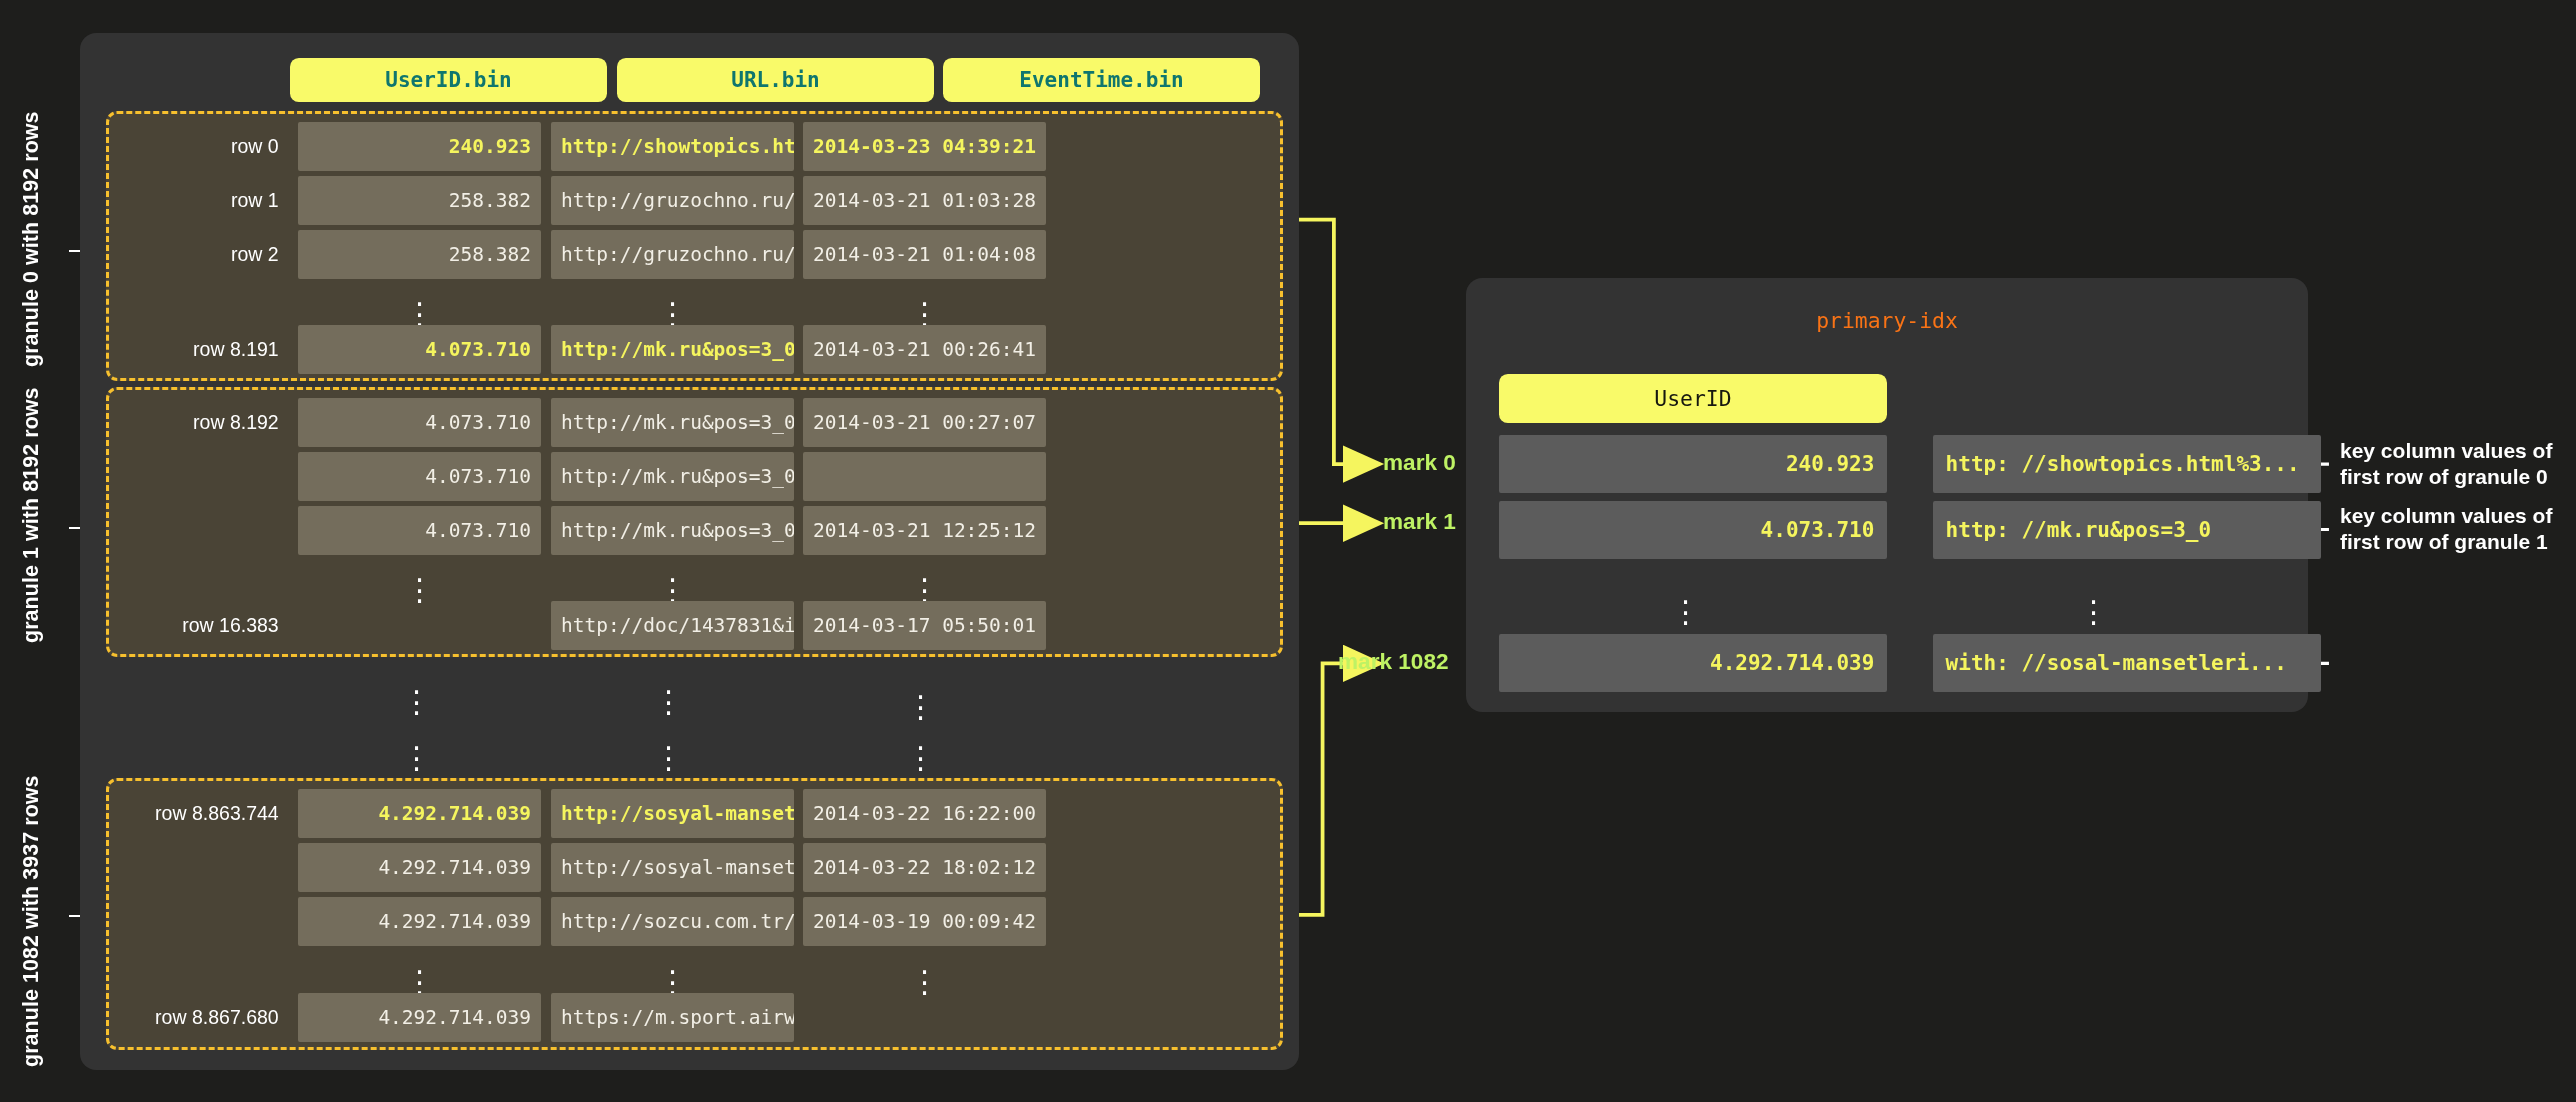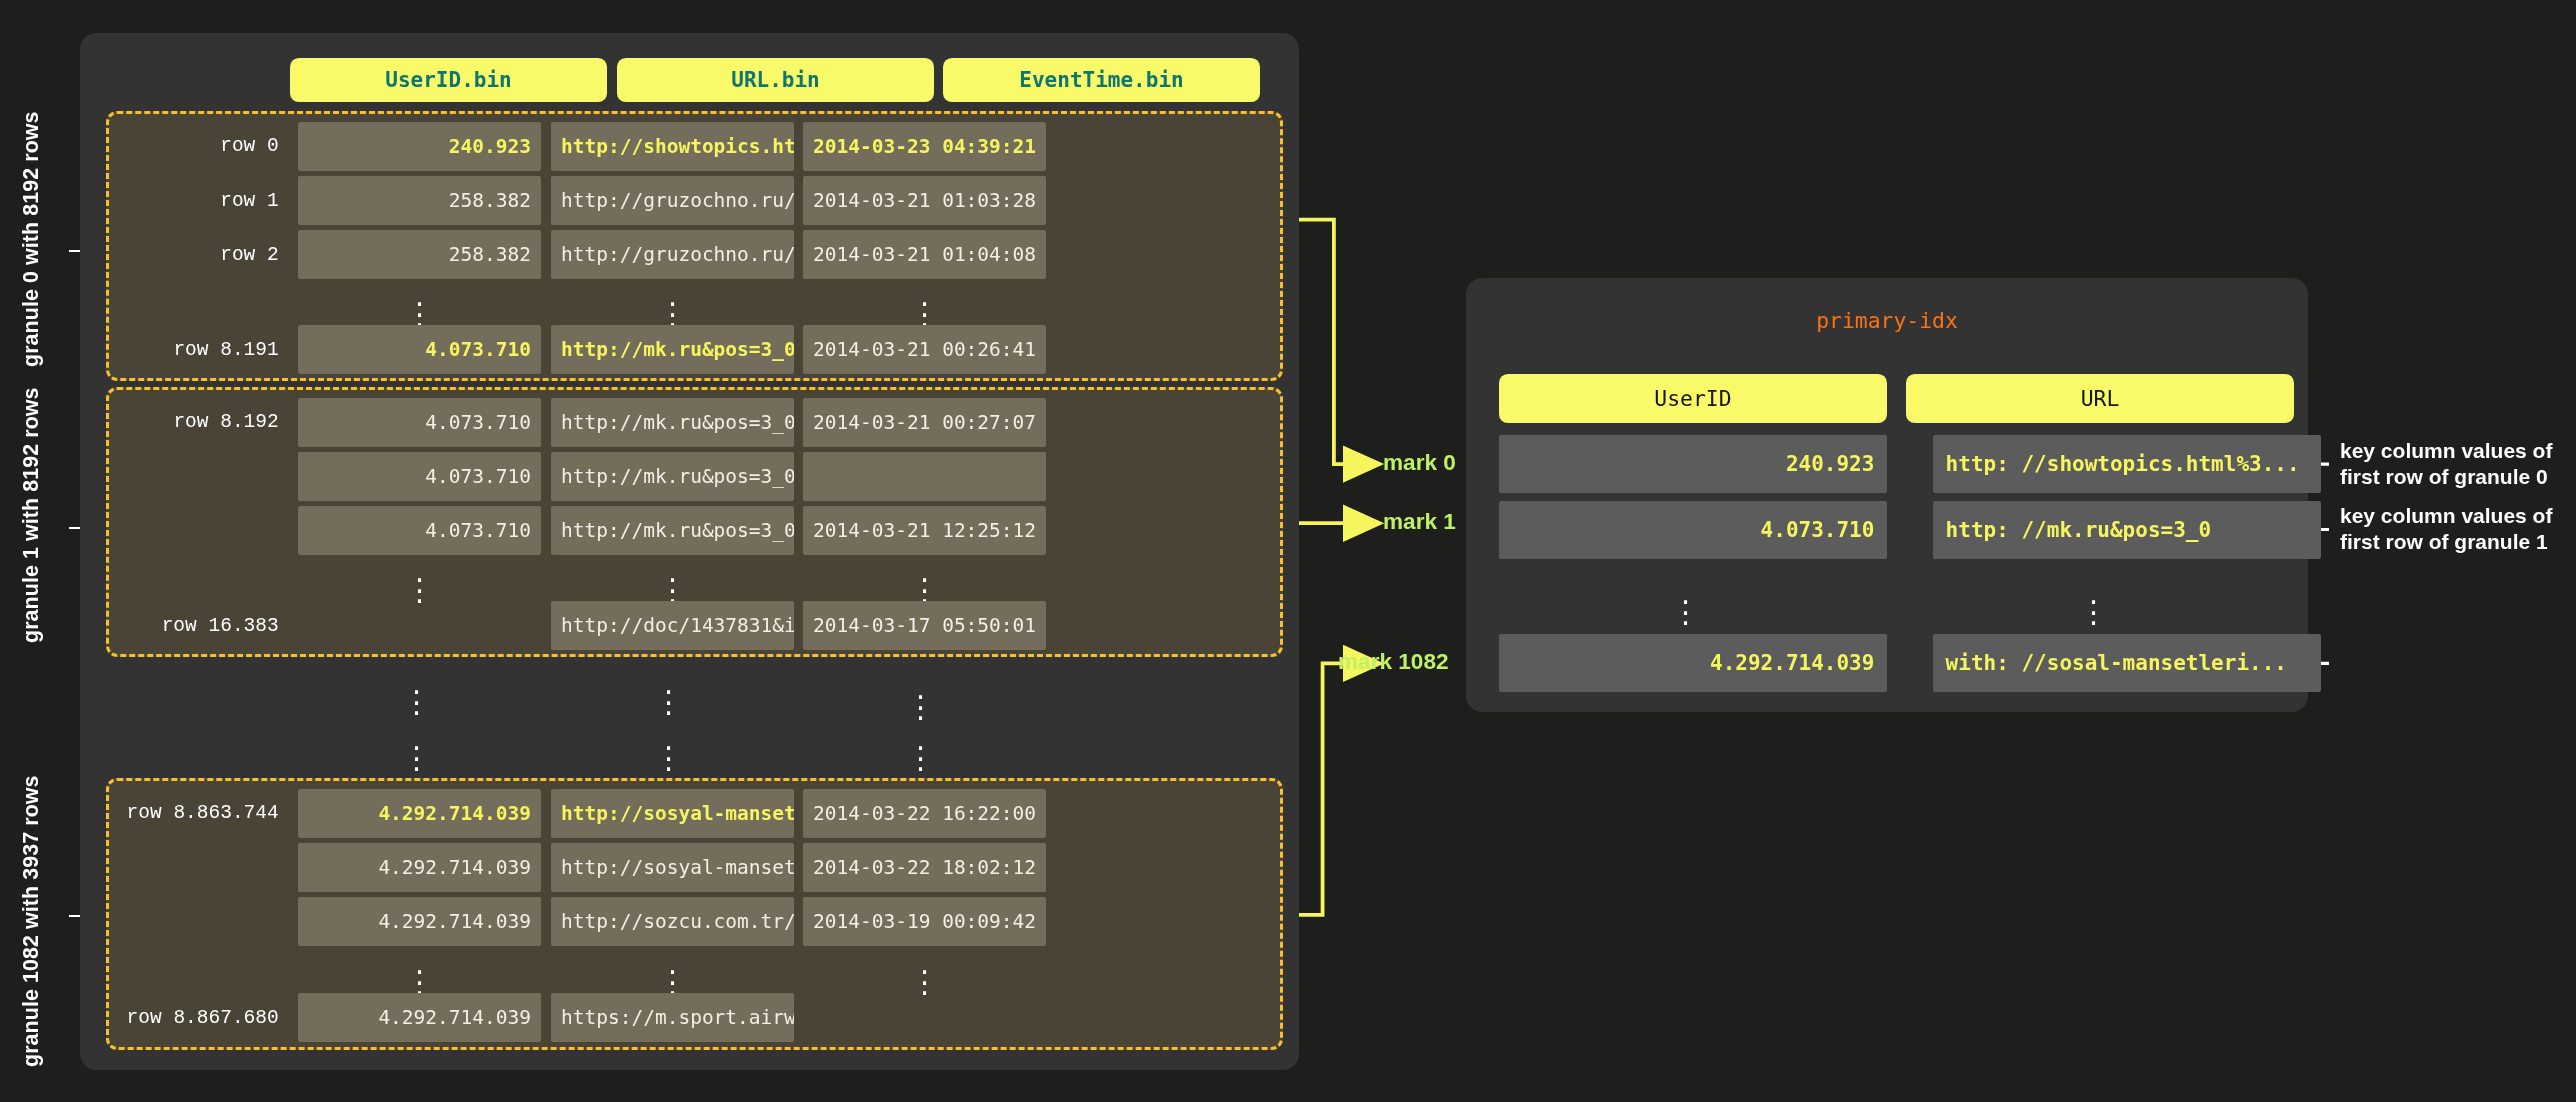--- a/index.html
+++ b/index.html
@@ -49,21 +49,21 @@
     position: absolute;
     background: #4a4436;
     border: 3.1px dashed #f7c02e;
     border-radius: 11.3px;
   }
   .grow { position: absolute; left: 0; right: 0; height: 49px; }
   .rowlabel {
     position: absolute; left: 0; width: 181px; height: 49px;
     display: flex; align-items: center; justify-content: flex-end;
     padding-right: 11.3px;
-    color: #ffffff; font-family: Liberation Mono, monospace; font-size: 19.5px;
+    color: #ffffff; font-family: Liberation Sans, sans-serif; font-size: 19.5px;
   }
   .cell {
     position: absolute; height: 49px; background: #746d5c; border-radius: 1.9px;
     display: flex; align-items: center;
     font-family: "DejaVu Sans Mono", monospace; font-size: 19.5px;
     color: #f2efe6; padding: 0 10px; white-space: nowrap; overflow: hidden;
   }
   .cell.num  { justify-content: flex-end; }
   .cell.txt  { justify-content: flex-start; }
   .cell.hl   { color: #f5f55e; font-weight: 700; }
@@ -338,21 +338,20 @@
   </div>
 
   <div class="mark" style="left:1383px; top:450px;">mark 0</div>
   <div class="mark" style="left:1383px; top:509px;">mark 1</div>
   <div class="mark" style="left:1338px; top:649px;">mark 1082</div>
 
   <div class="idx-panel">
     <div class="idx-title">primary-idx</div>
 
     <div class="idx-head" style="left:33px; width:388px;">UserID</div>
-    <div class="idx-head" style="left:440px; width:388px;">URL</div>
 
     <div class="idx-cell num ix-a" style="top:157px;">240.923</div>
     <div class="idx-cell ix-b" style="top:157px;">http: //showtopics.html%3...</div>
 
     <div class="idx-cell num ix-a" style="top:223px;">4.073.710</div>
     <div class="idx-cell ix-b" style="top:223px;">http: //mk.ru&amp;pos=3_0</div>
 
     <div class="vdots" style="left:207px; top:313px;">
         <span>.</span>
         <span>.</span>

